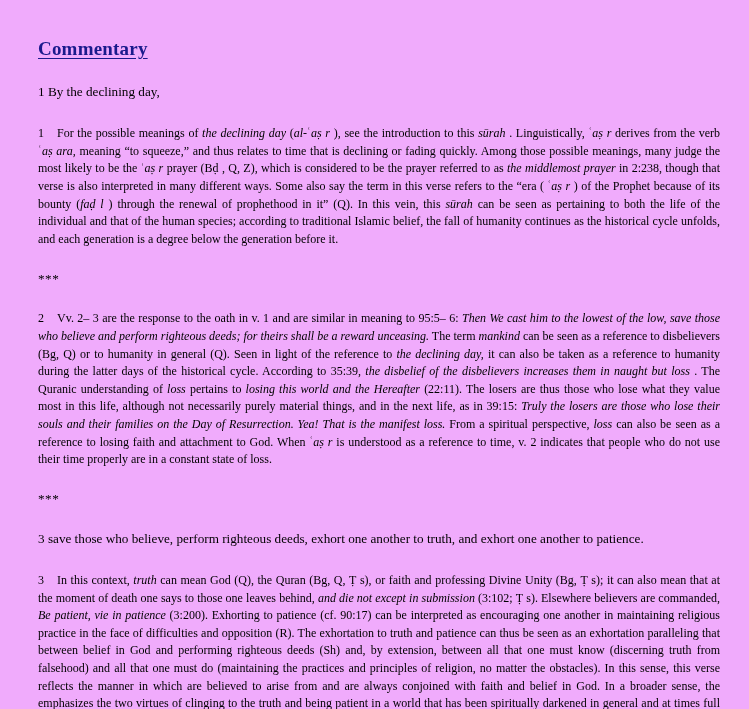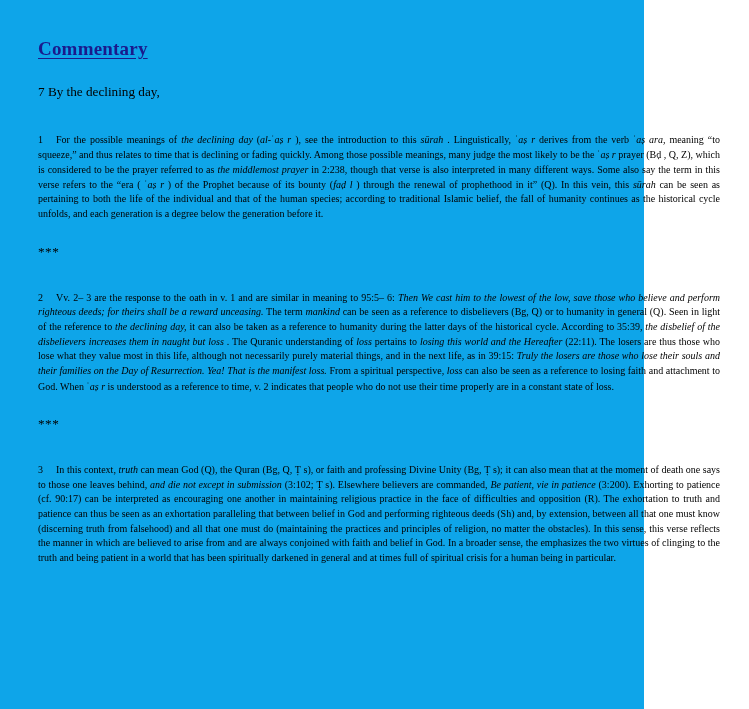--- a/index.html
+++ b/index.html
@@ -9,46 +9,46 @@
   }
   body {
     width: 749px;
     height: 709px;
     overflow: hidden;
     font-family: "Liberation Serif", "DejaVu Serif", serif;
     color: #000000;
   }
   .page {
     box-sizing: border-box;
-    width: 644px;
+    width: 749px;
     height: 709px;
     padding: 30px 30px 0 34px;
-    background: #0ea5e9;
+    background: #f0abfc;
   }
   .doc-title {
     font-family: "Liberation Serif", "DejaVu Serif", serif;
     font-size: 19px;
     font-weight: bold;
     color: #1a1a8c;
     text-decoration: underline;
     text-underline-offset: 3px;
     margin: 8px 0 0 4px;
     letter-spacing: 0.2px;
     display: inline-block;
   }
   .verse-line {
     font-size: 13.2px;
     line-height: 1.45;
     margin: 22px 0 0 4px;
     text-align: left;
   }
   .commentary-para {
-    font-size: 10px;
+    font-size: 12px;
     line-height: 1.47;
-    margin: 31px 0 0 4px;
+    margin: 24px 0 0 4px;
     text-align: justify;
     text-justify: inter-word;
     width: 682px;
   }
   .commentary-para .para-num {
     margin-right: 13px;
   }
   .separator {
     font-size: 13.2px;
     line-height: 1.2;
@@ -66,34 +66,37 @@
 </head>
 <body>
 
 <div class="page">
 
   <div>
     <span class="doc-title">Commentary</span>
   </div>
 
   <div class="verse-line">
-    7 By the declining day,
+    1 By the declining day,
   </div>
 
   <div class="commentary-para">
     <span class="para-num">1</span>For the possible meanings of <i>the declining day</i> (<i>al-<span class="ayn">ʿ</span>aṣ r</i> ), see the introduction to this <i>sūrah</i> . Linguistically, <i><span class="ayn">ʿ</span>aṣ r</i> derives from the verb <span class="ayn">ʿ</span><i>aṣ ara,</i> meaning “to squeeze,” and thus relates to time that is declining or fading quickly. Among those possible meanings, many judge the most likely to be the <span class="ayn">ʿ</span><i>aṣ r</i> prayer (Bḍ , Q, Z), which is considered to be the prayer referred to as <i>the middlemost prayer</i> in 2:238, though that verse is also interpreted in many different ways. Some also say the term in this verse refers to the “era ( <span class="ayn">ʿ</span><i>aṣ r</i> ) of the Prophet because of its bounty (<i>faḍ l</i> ) through the renewal of prophethood in it” (Q). In this vein, this <i>sūrah</i> can be seen as pertaining to both the life of the individual and that of the human species; according to traditional Islamic belief, the fall of humanity continues as the historical cycle unfolds, and each generation is a degree below the generation before it.
   </div>
 
   <div class="separator">***</div>
 
 
   <div class="commentary-para">
     <span class="para-num">2</span>Vv. 2– 3 are the response to the oath in v. 1 and are similar in meaning to 95:5– 6: <i>Then We cast him to the lowest of the low, save those who believe and perform righteous deeds; for theirs shall be a reward unceasing.</i> The term <i>mankind</i> can be seen as a reference to disbelievers (Bg, Q) or to humanity in general (Q). Seen in light of the reference to <i>the declining day,</i> it can also be taken as a reference to humanity during the latter days of the historical cycle. According to 35:39, <i>the disbelief of the disbelievers increases them in naught but loss</i> . The Quranic understanding of <i>loss</i> pertains to <i>losing this world and the Hereafter</i> (22:11). The losers are thus those who lose what they value most in this life, although not necessarily purely material things, and in the next life, as in 39:15: <i>Truly the losers are those who lose their souls and their families on the Day of Resurrection. Yea! That is the manifest loss.</i> From a spiritual perspective, <i>loss</i> can also be seen as a reference to losing faith and attachment to God. When <span class="ayn">ʿ</span><i>aṣ r</i> is understood as a reference to time, v. 2 indicates that people who do not use their time properly are in a constant state of loss.
   </div>
 
   <div class="separator">***</div>
 
+  <div class="verse-line">
+    3 save those who believe, perform righteous deeds, exhort one another to truth, and exhort one another to patience.
+  </div>
 
   <div class="commentary-para">
     <span class="para-num">3</span>In this context, <i>truth</i> can mean God (Q), the Quran (Bg, Q, Ṭ s), or faith and professing Divine Unity (Bg, Ṭ s); it can also mean that at the moment of death one says to those one leaves behind, <i>and die not except in submission</i> (3:102; Ṭ s). Elsewhere believers are commanded, <i>Be patient, vie in patience</i> (3:200). Exhorting to patience (cf. 90:17) can be interpreted as encouraging one another in maintaining religious practice in the face of difficulties and opposition (R). The exhortation to truth and patience can thus be seen as an exhortation paralleling that between belief in God and performing righteous deeds (Sh) and, by extension, between all that one must know (discerning truth from falsehood) and all that one must do (maintaining the practices and principles of religion, no matter the obstacles). In this sense, this verse reflects the manner in which  are believed to arise from and are always conjoined with faith and belief in God. In a broader sense, the  emphasizes the two virtues of clinging to the truth and being patient in a world that has been spiritually darkened in general and at times full of spiritual crisis for a human being in particular.
   </div>
 
 </div>
 
 </body></html>

